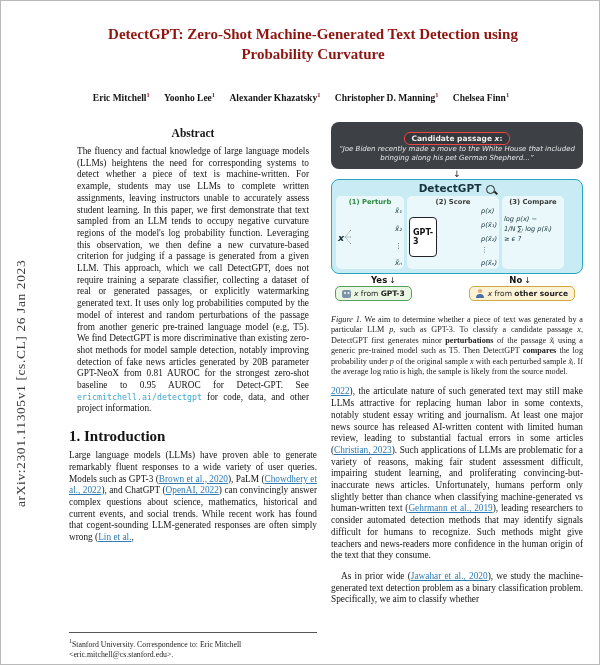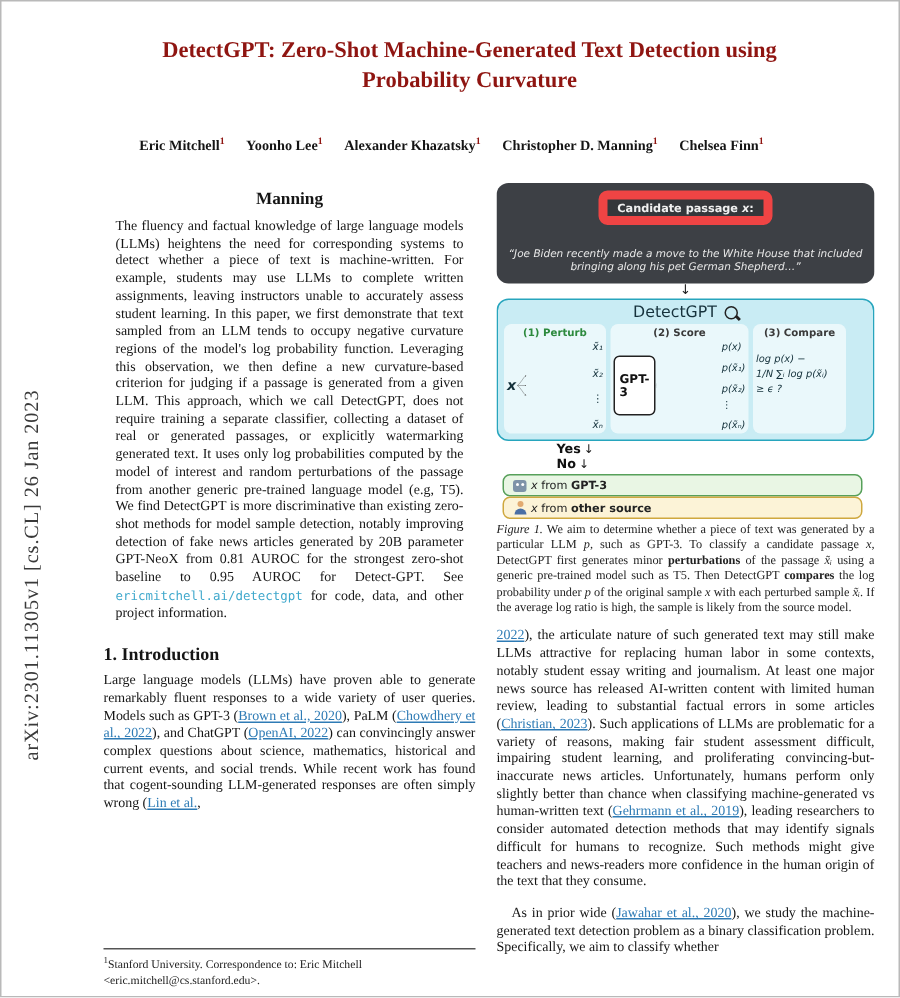--- a/index.html
+++ b/index.html
@@ -20,73 +20,73 @@
     color:#8f1511;font-weight:bold;font-size:15px;line-height:1.3;
   }
   .authors{position:absolute;top:90px;left:40px;width:520px;text-align:center;font-size:9.5px;font-weight:bold;}
   .author{margin:0 6px;white-space:nowrap;}
   .asup{color:#8f1511;font-size:6.5px;vertical-align:super;font-weight:bold;}
   
   .col-left{position:absolute;top:124px;left:68px;width:248px;height:502px;overflow:hidden;}
   .col-right{position:absolute;top:121px;left:330px;width:252px;height:544px;overflow:hidden;}
   .sec-abstract{font-size:11.5px;font-weight:bold;text-align:center;margin:2px 0 7px 0;}
   .abstract{font-size:9.3px;line-height:11.7px;text-align:justify;padding:0 8px;}
-  .sec-intro{font-size:12px;font-weight:bold;margin:13px 0 5px 0;}
+  .sec-intro{font-size:15px;font-weight:bold;margin:13px 0 5px 0;}
   .para{font-size:9.3px;line-height:11.7px;text-align:justify;}
   .footnote{
     position:absolute;left:68px;top:631px;width:248px;font-size:7.8px;line-height:10px;color:#222;
     border-top:1px solid #555;padding-top:3px;
   }
   .cite{color:#2e7bb5;text-decoration:underline;}
   .mono{font-family:"DejaVu Sans Mono",monospace;font-size:8.3px;color:#3fa8cc;}
   .i{font-style:italic;}
   .b{font-weight:bold;}
   .sup{vertical-align:super;font-size:6px;}
   
   .fig{margin:0;font-family:"DejaVu Sans","Liberation Sans",sans-serif;}
   .cand-box{
     background:#3d4045;border-radius:8px;color:#f0f0f0;padding:4px 8px 6px 8px;text-align:center;
   }
-  .cand-label{display:inline-block;font-size:7.5px;font-weight:bold;border:6px solid #ef4444;border-radius:6px;padding:1px 7px;margin-bottom:15px;background:#34373b;}
+  .cand-label{display:inline-block;font-size:7.5px;font-weight:bold;border:1px solid #ef4444;border-radius:6px;padding:1px 7px;margin-bottom:0;background:#34373b;}
   .cand-quote{font-size:7px;line-height:9px;font-style:italic;color:#e8e8e8;}
   .flow-arrow{text-align:center;font-size:9px;line-height:10px;color:#222;}
   .dgpt{
     background:#c9ecf4;border:1.5px solid #27a5bd;border-radius:8px;padding:2px 4px 4px 4px;margin-top:0;
   }
-  .dgpt-title{text-align:center;font-size:10.5px;font-weight:normal;color:#16323c;margin-bottom:2px;}
+  .dgpt-title{text-align:center;font-size:10.5px;font-weight:bold;color:#16323c;margin-bottom:2px;}
   .mag-icon{display:inline-block;width:7px;height:7px;border:1.5px solid #222;border-radius:50%;position:relative;margin-left:5px;vertical-align:middle;}
   .mag-icon::after{content:"";position:absolute;width:4px;height:1.5px;background:#222;right:-3.5px;bottom:-1px;transform:rotate(45deg);}
   .panels{display:flex;gap:3px;}
   .panel{background:rgba(255,255,255,.62);border-radius:5px;padding:2px 2px;}
   .p-perturb{width:64px;}
   .p-score{width:88px;}
   .p-compare{width:58px;}
   .plabel{font-size:6.8px;font-weight:bold;text-align:center;margin-bottom:1px;color:#3a3a3a;}
   .plabel.green{color:#2d8a3e;}
   .pbody{display:flex;align-items:center;justify-content:center;}
   .xvar{font-style:italic;font-size:9.5px;font-weight:bold;color:#13303a;}
   .xt-col,.pcol{display:flex;flex-direction:column;justify-content:space-between;height:60px;font-size:7px;font-style:italic;color:#13303a;text-align:left;margin-left:43px;}
   .pcol{font-size:6.6px;}
   .vdots{font-style:normal;line-height:5px;color:#13303a;}
   .gpt3{background:#fff;border:1px solid #222;border-radius:4px;font-size:8px;font-weight:bold;padding:10px 3px;color:#111;}
   .formula{font-size:6.6px;font-style:italic;text-align:left;line-height:10px;color:#13303a;margin-top:8px;}
-  .branches{display:flex;justify-content:space-between;padding:1px 52px 0 40px;font-size:8.5px;font-weight:bold;color:#111;flex-direction:column;}
+  .branches{display:flex;justify-content:space-between;padding:1px 52px 0 40px;font-size:8.5px;font-weight:bold;color:#111;}
   .branch .barrow{font-weight:normal;margin-left:2px;font-size:8px;}
-  .results{display:flex;justify-content:flex-start;padding:1px 8px 0 4px;flex-direction:column;}
+  .results{display:flex;justify-content:space-between;padding:1px 8px 0 4px;}
   .result{display:flex;align-items:center;gap:3px;border-radius:5px;font-size:7.5px;padding:2px 6px;color:#222;}
   .res-yes{background:#e9f6e4;border:1px solid #57a05a;}
   .res-no{background:#fcf3d7;border:1px solid #cfa83f;}
   .robot-icon{display:inline-block;width:9px;height:8px;background:#7d93a8;border-radius:2px;position:relative;}
   .robot-icon::before{content:"";position:absolute;width:2px;height:2px;background:#fff;border-radius:50%;left:2px;top:2.5px;box-shadow:3.5px 0 0 #fff;}
   .person-icon{display:inline-block;width:9px;height:9px;position:relative;}
   .person-icon::before{content:"";position:absolute;width:4px;height:4px;background:#e2aa70;border-radius:50%;left:2.5px;top:0;}
   .person-icon::after{content:"";position:absolute;width:8px;height:4px;background:#4a6fa5;border-radius:4px 4px 0 0;left:.5px;bottom:0;}
   .caption{
     font-family:"Liberation Serif","DejaVu Serif",serif;
-    font-size:8.2px;line-height:10.4px;text-align:justify;color:#222;margin-top:2px;
+    font-size:8.2px;line-height:10.4px;text-align:justify;color:#222;margin-top:14px;
   }
   .rp1{margin-top:9px;}
   .rp2{margin-top:9px;text-indent:10px;}
 </style>
 </head>
 <body>
 
 <div class="page">
 
   <div class="arxiv">arXiv:2301.11305v1  [cs.CL]  26 Jan 2023</div>
@@ -95,21 +95,21 @@
 
   <div class="authors">
     <span class="author"><span>Eric Mitchell</span><span class="asup">1</span></span>
     <span class="author"><span>Yoonho Lee</span><span class="asup">1</span></span>
     <span class="author"><span>Alexander Khazatsky</span><span class="asup">1</span></span>
     <span class="author"><span>Christopher D. Manning</span><span class="asup">1</span></span>
     <span class="author"><span>Chelsea Finn</span><span class="asup">1</span></span>
   </div>
 
   <div class="col-left">
-    <div class="sec-abstract">Manning</div>
+    <div class="sec-abstract">Abstract</div>
     <div class="abstract"><span>The fluency and factual knowledge of large language models (LLMs) heightens the need for corresponding systems to detect whether a piece of text is machine-written. For example, students may use LLMs to complete written assignments, leaving instructors unable to accurately assess student learning. In this paper, we first demonstrate that text sampled from an LLM tends to occupy negative curvature regions of the model's log probability function. Leveraging this observation, we then define a new curvature-based criterion for judging if a passage is generated from a given LLM. This approach, which we call DetectGPT, does not require training a separate classifier, collecting a dataset of real or generated passages, or explicitly watermarking generated text. It uses only log probabilities computed by the model of interest and random perturbations of the passage from another generic pre-trained language model (e.g, T5). We find DetectGPT is more discriminative than existing zero-shot methods for model sample detection, notably improving detection of fake news articles generated by 20B parameter GPT-NeoX from 0.81 AUROC for the strongest zero-shot baseline to 0.95 AUROC for Detect-GPT. See </span><span class="mono">ericmitchell.ai/detectgpt</span><span> for code, data, and other project information.</span></div>
     <div class="sec-intro">1. Introduction</div>
     <div class="para"><span>Large language models (LLMs) have proven able to generate remarkably fluent responses to a wide variety of user queries. Models such as GPT-3 (</span><span class="cite">Brown et al., 2020</span><span>), PaLM (</span><span class="cite">Chowdhery et al., 2022</span><span>), and ChatGPT (</span><span class="cite">OpenAI, 2022</span><span>) can convincingly answer complex questions about science, mathematics, historical and current events, and social trends. While recent work has found that cogent-sounding LLM-generated responses are often simply wrong (</span><span class="cite">Lin et al.</span><span>,</span></div>
   </div>
 
   <div class="footnote"><span class="sup">1</span><span>Stanford University.  Correspondence to:  Eric Mitchell &lt;eric.mitchell@cs.stanford.edu&gt;.</span></div>
 
   <div class="col-right">
 
     <figure class="fig">

